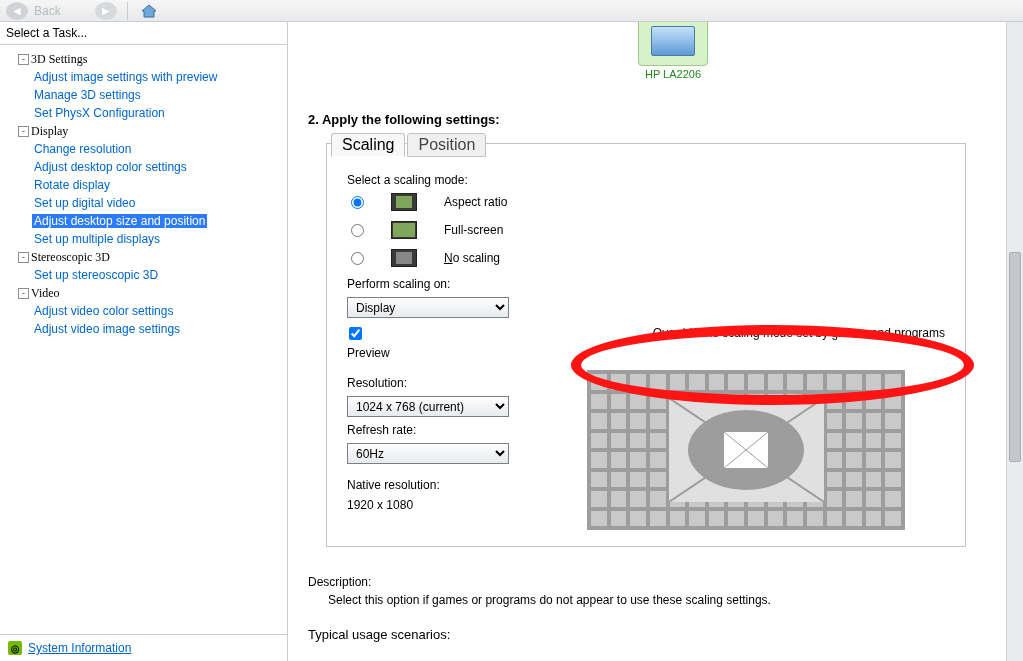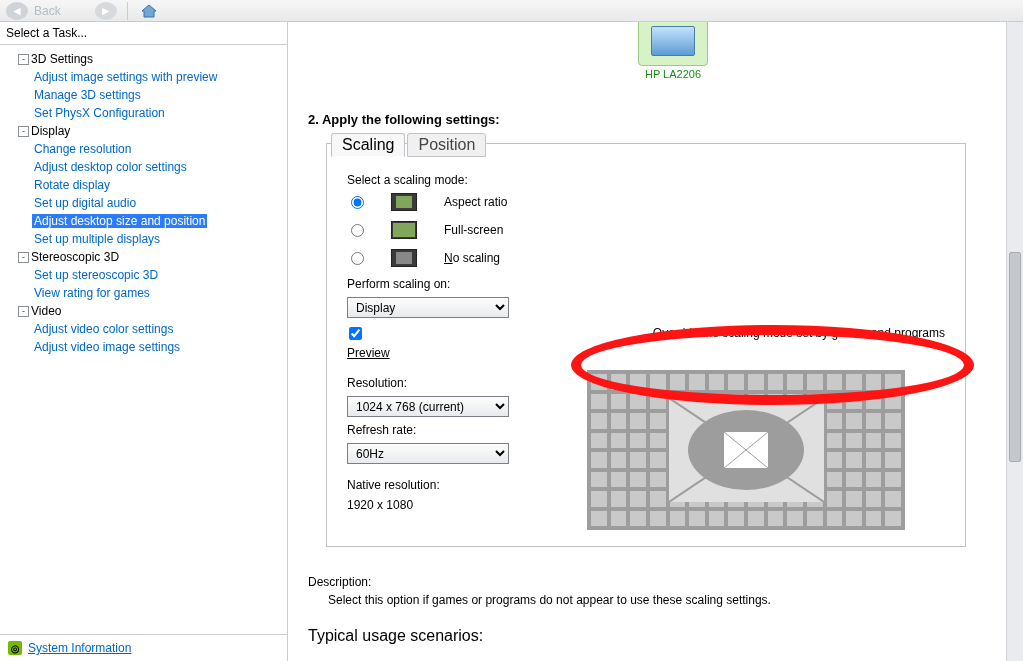--- a/index.html
+++ b/index.html
@@ -13,21 +13,21 @@
   
   .body { flex:1; display:flex; min-height:0; }
   
   .left { width:290px; border-right:1px solid #c9cdd2; display:flex; flex-direction:column; min-height:0; }
   .left-header { padding:4px 6px; background:#fff; border-bottom:1px solid #c9cdd2; font-size:12px; }
   .tree-wrap { flex:1; overflow:hidden; padding:4px 2px 4px 4px; }
   .tree ul { list-style:none; margin:0; padding:0 0 0 14px; }
   .tree li { line-height:16px; margin:2px 0; white-space:nowrap; }
   .tree .node { display:flex; align-items:center; gap:2px; }
   .tree .tw { width:11px; height:11px; border:1px solid #8a8f94; font-size:9px; line-height:9px; text-align:center; color:#333; cursor:default; user-select:none; }
-  .tree .lbl { color:#000; }
+  .tree .lbl { color:#000;font-family:Liberation Serif, serif; }
   .tree a.link { color:#0066cc; text-decoration:none; cursor:pointer; padding:0 2px; }
   .tree a.link.sel { background:#2b7bff; color:#fff; }
   .sysinfo { border-top:1px solid #c9cdd2; padding:6px 8px; display:flex; align-items:center; gap:6px; }
   .sysinfo a { color:#0066cc; text-decoration:underline; }
   .sysinfo .ic { width:14px; height:14px; background:#76b900; border-radius:2px; display:inline-flex; align-items:center; justify-content:center; color:#000; font-size:10px; font-weight:bold; }
   
   .right { flex:1; position:relative; display:flex; min-height:0; }
   .content { flex:1; overflow:hidden; padding:0 40px 0 20px; position:relative; }
   .monitor-block { position:absolute; left:325px; top:-6px; width:120px; text-align:center; }
   .monitor-card { width:70px; height:50px; margin:0 auto; background:#d6f2c6; border:1px solid #9cc985; border-radius:4px; display:flex; align-items:center; justify-content:center; padding:4px; }
@@ -53,21 +53,21 @@
   .preview-row { display:flex; gap:40px; margin-top:10px; }
   .preview-left { width:200px; }
   .preview-left .field-label { }
   .test-pattern { width:318px; height:160px; background:#9d9d9d; display:grid; grid-template-columns:repeat(16,1fr); grid-template-rows:repeat(8,1fr); gap:4px; padding:4px; position:relative; }
   .test-pattern .cell { background:#c9c9c9; }
   .test-pattern .overlay { position:absolute; left:82px; top:28px; width:155px; height:104px; }
   .test-pattern .overlay svg { width:100%; height:100%; }
   .desc-block { margin-top:28px; font-size:12px; }
   .desc-block .desc-h { margin-bottom:4px; }
   .desc-block .desc-t { margin-left:20px; }
-  .scen-block { margin-top:20px; font-size:16px; }
+  .scen-block { margin-top:20px; font-size:13px; }
   
   .rstrip { width:17px; border-left:1px solid #d0d4d8; background:#e9ebee; position:relative; }
   .rstrip .thumb { position:absolute; left:2px; right:2px; top:230px; height:210px; background:#c4c8cc; border:1px solid #a9adb1; border-radius:2px; }
   
   .red-ring { position:absolute; left:283px; top:303px; width:403px; height:80px; border:10px solid #ff1414; border-radius:50%; pointer-events:none; }
 </style>
 </head>
 <body>
 
 <div class="app">
@@ -104,33 +104,32 @@
             </li>
             <li>
                 <div class="node">
                   <span class="tw">-</span>
                   <span class="lbl">Display</span>
                 </div>
               <ul>
                 <li><a class="link">Change resolution</a></li>
                 <li><a class="link">Adjust desktop color settings</a></li>
                 <li><a class="link">Rotate display</a></li>
-                <li><a class="link">Set up digital audio</a></li>
+                <li><a class="link">Set up digital video</a></li>
                 <li><a class="link sel">Adjust desktop size and position</a></li>
                 <li><a class="link">Set up multiple displays</a></li>
               </ul>
             </li>
             <li>
                 <div class="node">
                   <span class="tw">-</span>
                   <span class="lbl">Stereoscopic 3D</span>
                 </div>
               <ul>
                 <li><a class="link">Set up stereoscopic 3D</a></li>
-                <li><a class="link">View rating for games</a></li>
               </ul>
             </li>
             <li>
                 <div class="node">
                   <span class="tw">-</span>
                   <span class="lbl">Video</span>
                 </div>
               <ul>
                 <li><a class="link">Adjust video color settings</a></li>
                 <li><a class="link">Adjust video image settings</a></li>
@@ -190,21 +189,21 @@
             <div class="field-label">Perform scaling on:</div>
             <select class="combo">
               <option>Display</option>
             </select>
 
             <div class="chk-row">
               <input type="checkbox" checked="" style="">
               <span>Override the scaling mode set by games and programs</span>
             </div>
 
-            <div class="field-label" style="text-decoration:underline;">Preview</div>
+            <div class="field-label" style="">Preview</div>
 
             <div class="preview-row">
               <div class="preview-left">
                 <div class="field-label">Resolution:</div>
                 <select class="combo"><option>1024 x 768 (current)</option></select>
                 <div class="field-label">Refresh rate:</div>
                 <select class="combo"><option>60Hz</option></select>
                 <div class="field-label" style="margin-top:14px;">Native resolution:</div>
                 <div>1920 x 1080</div>
               </div>

